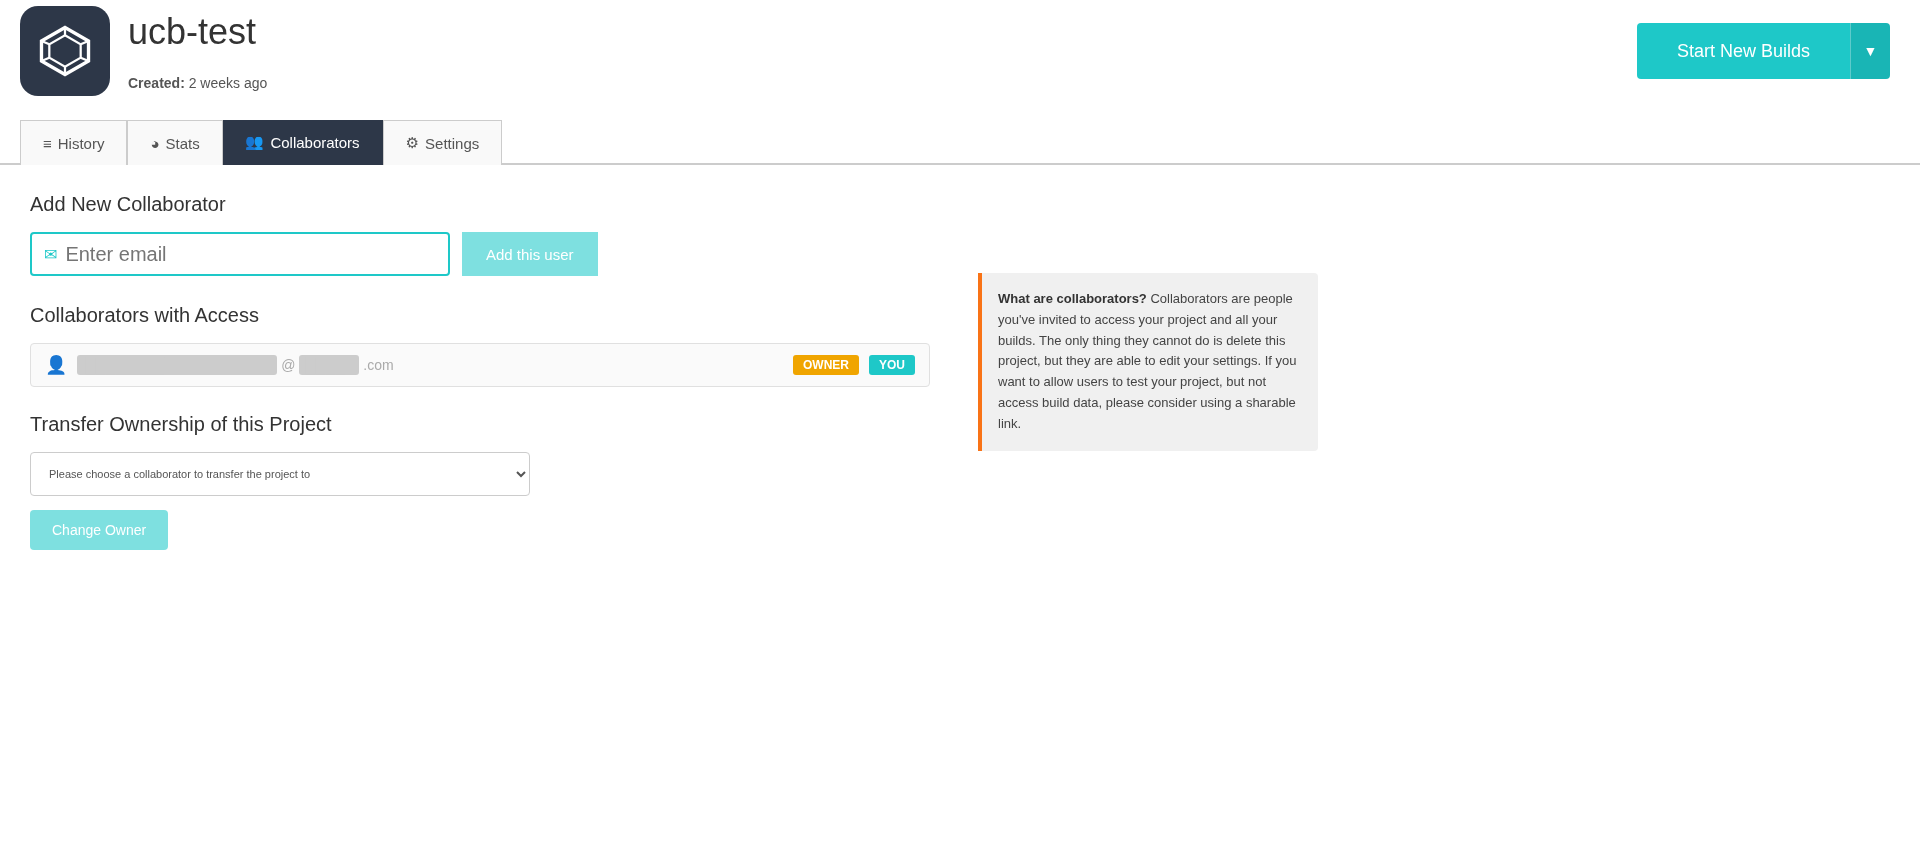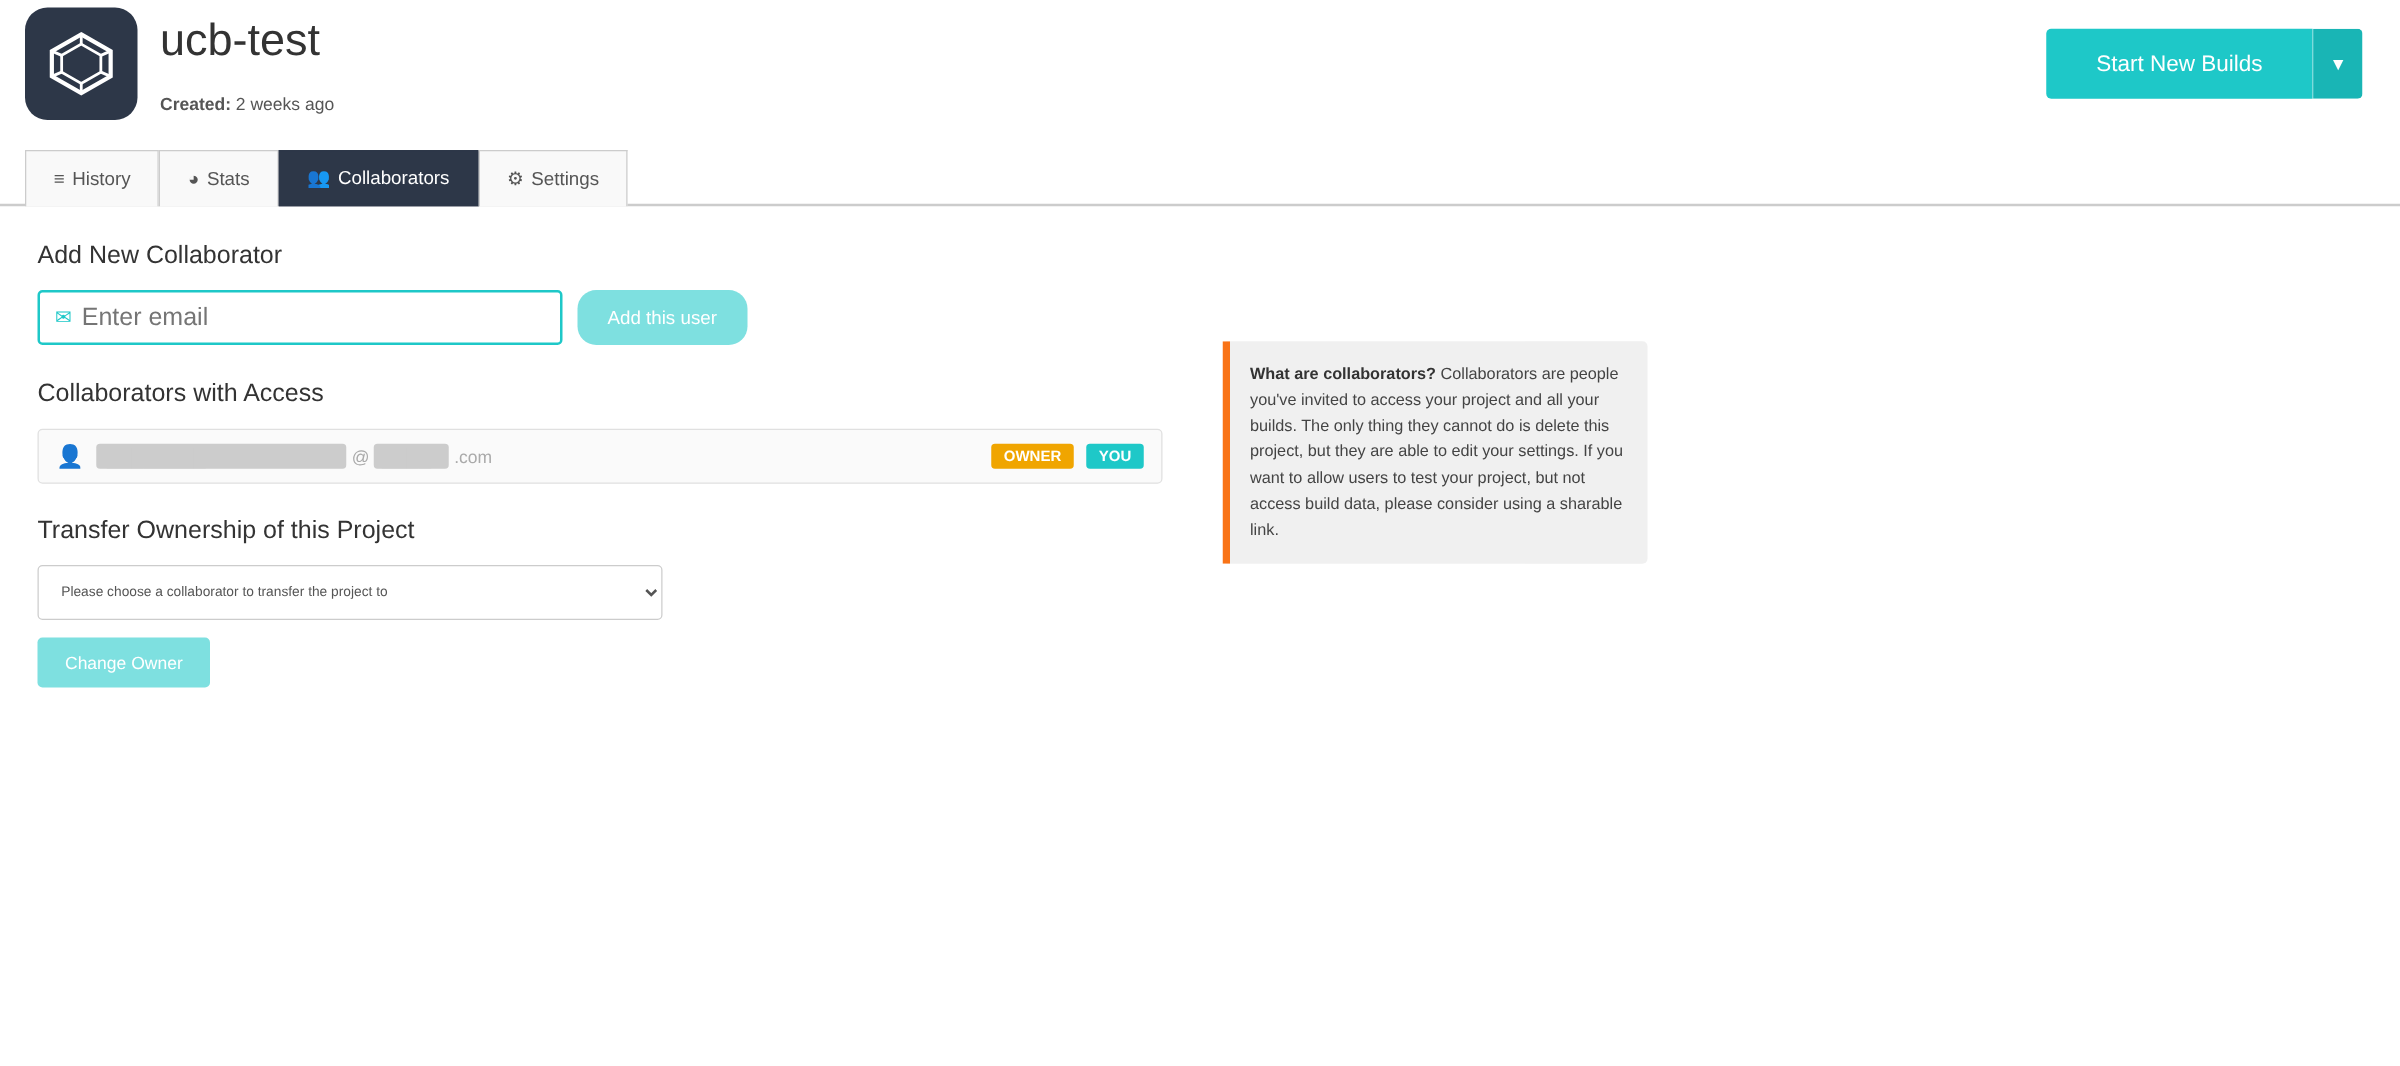--- a/index.html
+++ b/index.html
@@ -152,21 +152,21 @@
       outline: none;
       font-size: 20px;
       color: #999;
       flex: 1;
       background: transparent;
     }
     .add-user-btn {
       background: #7ee0e0;
       color: #fff;
       border: none;
-      border-radius: 15px;
+      border-radius: 0;
       height: 44px;
       padding: 0 24px;
       font-size: 15px;
       cursor: pointer;
     }
 
     
     .collaborator-row {
       display: flex;
       align-items: center;
@@ -227,21 +227,21 @@
     }
 
     
     .info-panel {
       width: 340px;
       flex-shrink: 0;
       margin-top: 0;
     }
     .info-box {
       background: #f0f0f0;
-      border-left: 6px solid #f97316;
+      border-left: 4px solid #f97316;
       padding: 16px 16px;
       font-size: 13px;
       color: #444;
       line-height: 1.6;
       border-radius: 0 4px 4px 0;
       margin-top: 80px;
     }
     .info-box strong {
       font-weight: 700;
       color: #333;

